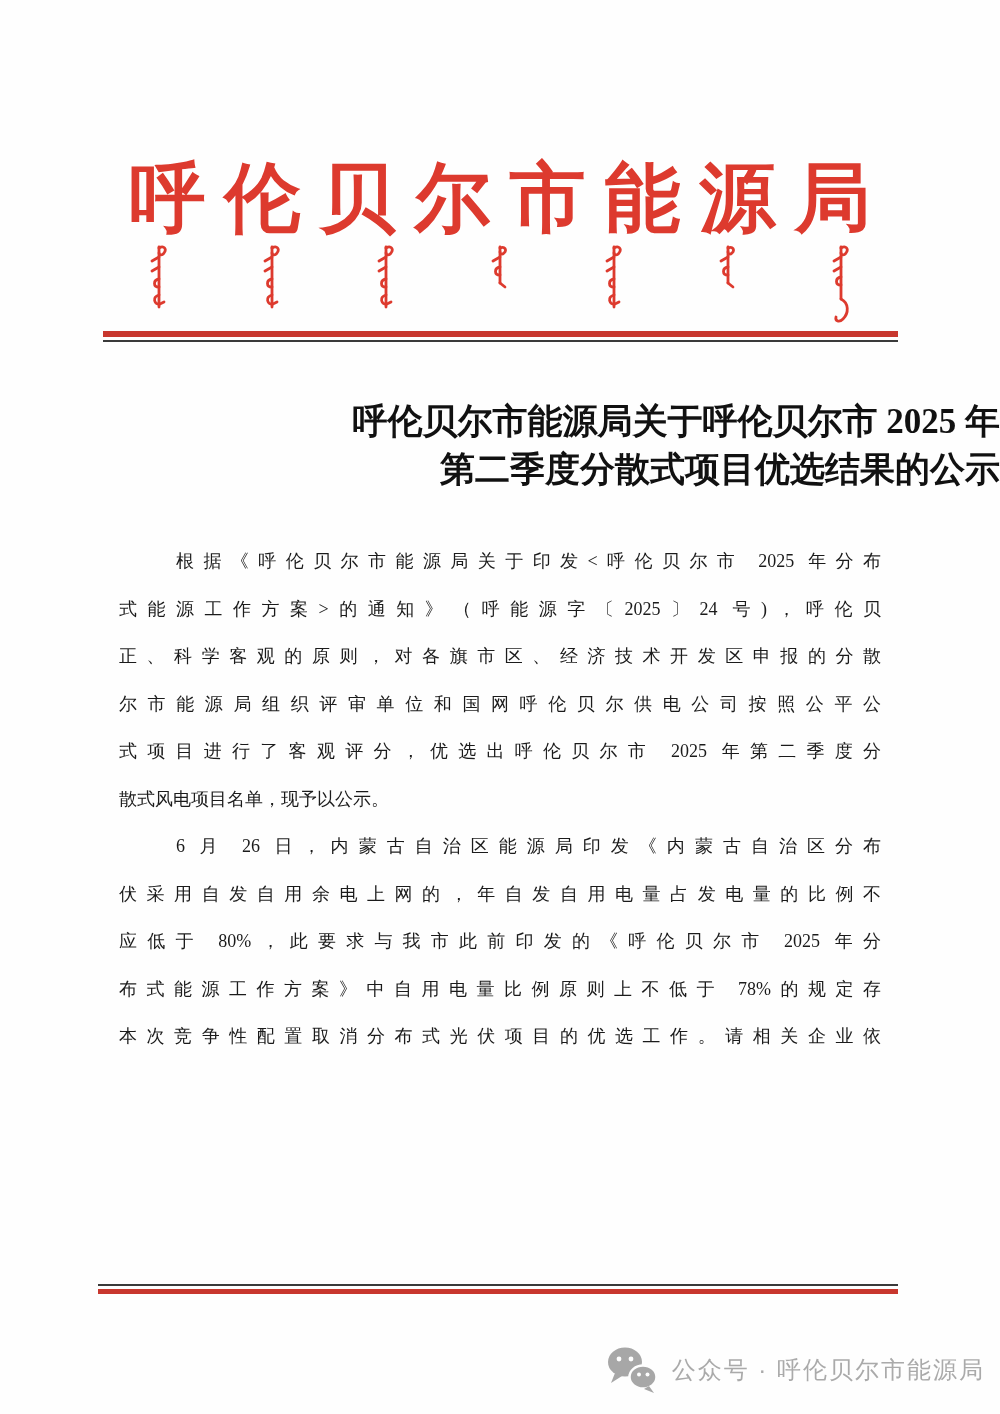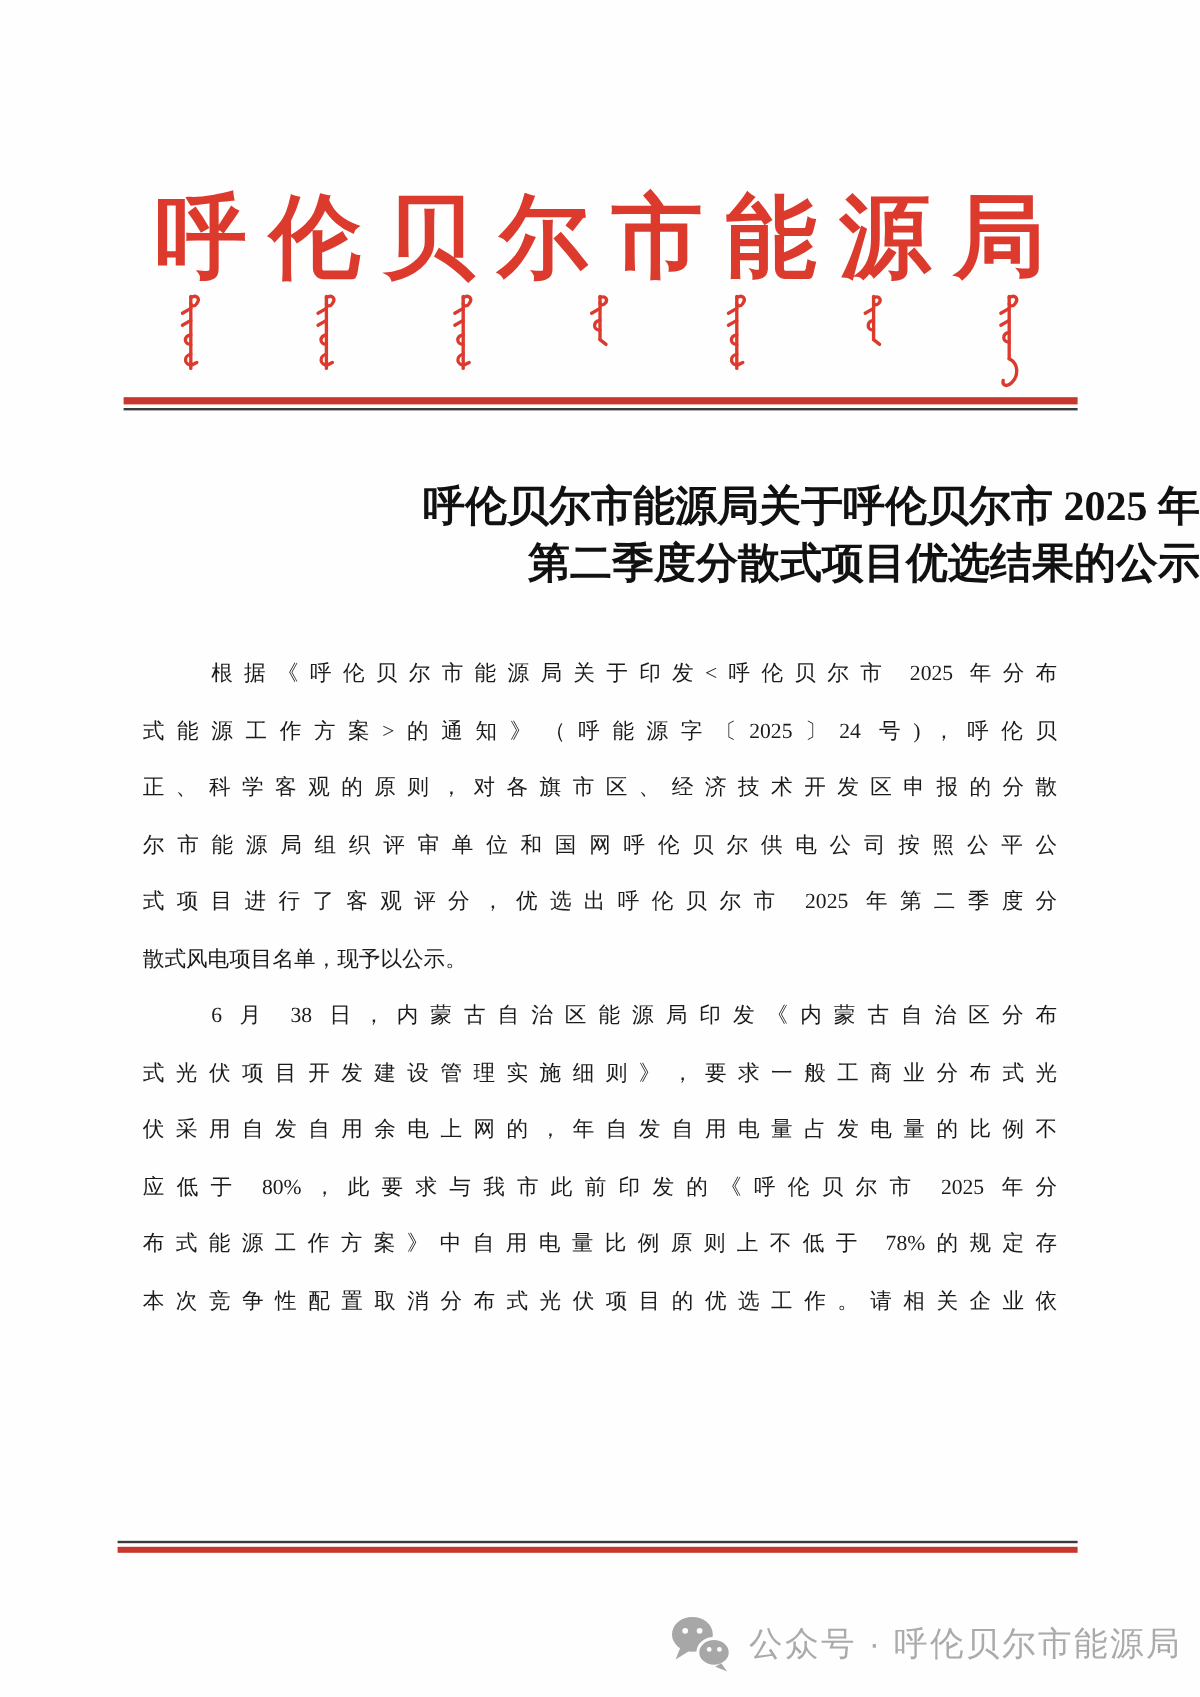--- a/index.html
+++ b/index.html
@@ -79,21 +79,21 @@
   
   .watermark{
     position:absolute;
     top:1346px;
     right:15px;
     display:flex;
     align-items:center;
     gap:14px;
     color:var(--wm-gray);
     font-family:"Liberation Sans","DejaVu Sans",sans-serif;
-    font-size:28px;
+    font-size:24px;
     letter-spacing:2px;
   }
   .wechat-icon{display:block;flex:0 0 auto;}
 </style>
 </head>
 <body>
 
 <div class="page">
 
   <svg width="0" height="0" style="position:absolute" aria-hidden="true">
@@ -161,22 +161,21 @@
     <div>第二季度分散式项目优选结果的公示</div>
   </h2>
 
   <div class="doc-body">
     <div class="line indent">根据《呼伦贝尔市能源局关于印发&lt;呼伦贝尔市 2025 年分布</div>
     <div class="line">式能源工作方案&gt;的通知》（呼能源字〔2025〕24 号)，呼伦贝</div>
     <div class="line">正、科学客观的原则，对各旗市区、经济技术开发区申报的分散</div>
     <div class="line">尔市能源局组织评审单位和国网呼伦贝尔供电公司按照公平公</div>
     <div class="line">式项目进行了客观评分，优选出呼伦贝尔市 2025 年第二季度分</div>
     <div class="line end">散式风电项目名单，现予以公示。</div>
-    <div class="line indent">6 月 38 日，内蒙古自治区能源局印发《内蒙古自治区分布</div>
-    <div class="line">式光伏项目开发建设管理实施细则》，要求一般工商业分布式光</div>
+    <div class="line indent">6 月 26 日，内蒙古自治区能源局印发《内蒙古自治区分布</div>
     <div class="line">伏采用自发自用余电上网的，年自发自用电量占发电量的比例不</div>
     <div class="line">应低于 80%，此要求与我市此前印发的《呼伦贝尔市 2025 年分</div>
     <div class="line">布式能源工作方案》中自用电量比例原则上不低于 78%的规定存</div>
     <div class="line">本次竞争性配置取消分布式光伏项目的优选工作。请相关企业依</div>
   </div>
 
   <div class="sep-bottom">
     <div class="dark-bar"></div>
     <div class="gap"></div>
     <div class="red-bar"></div>

